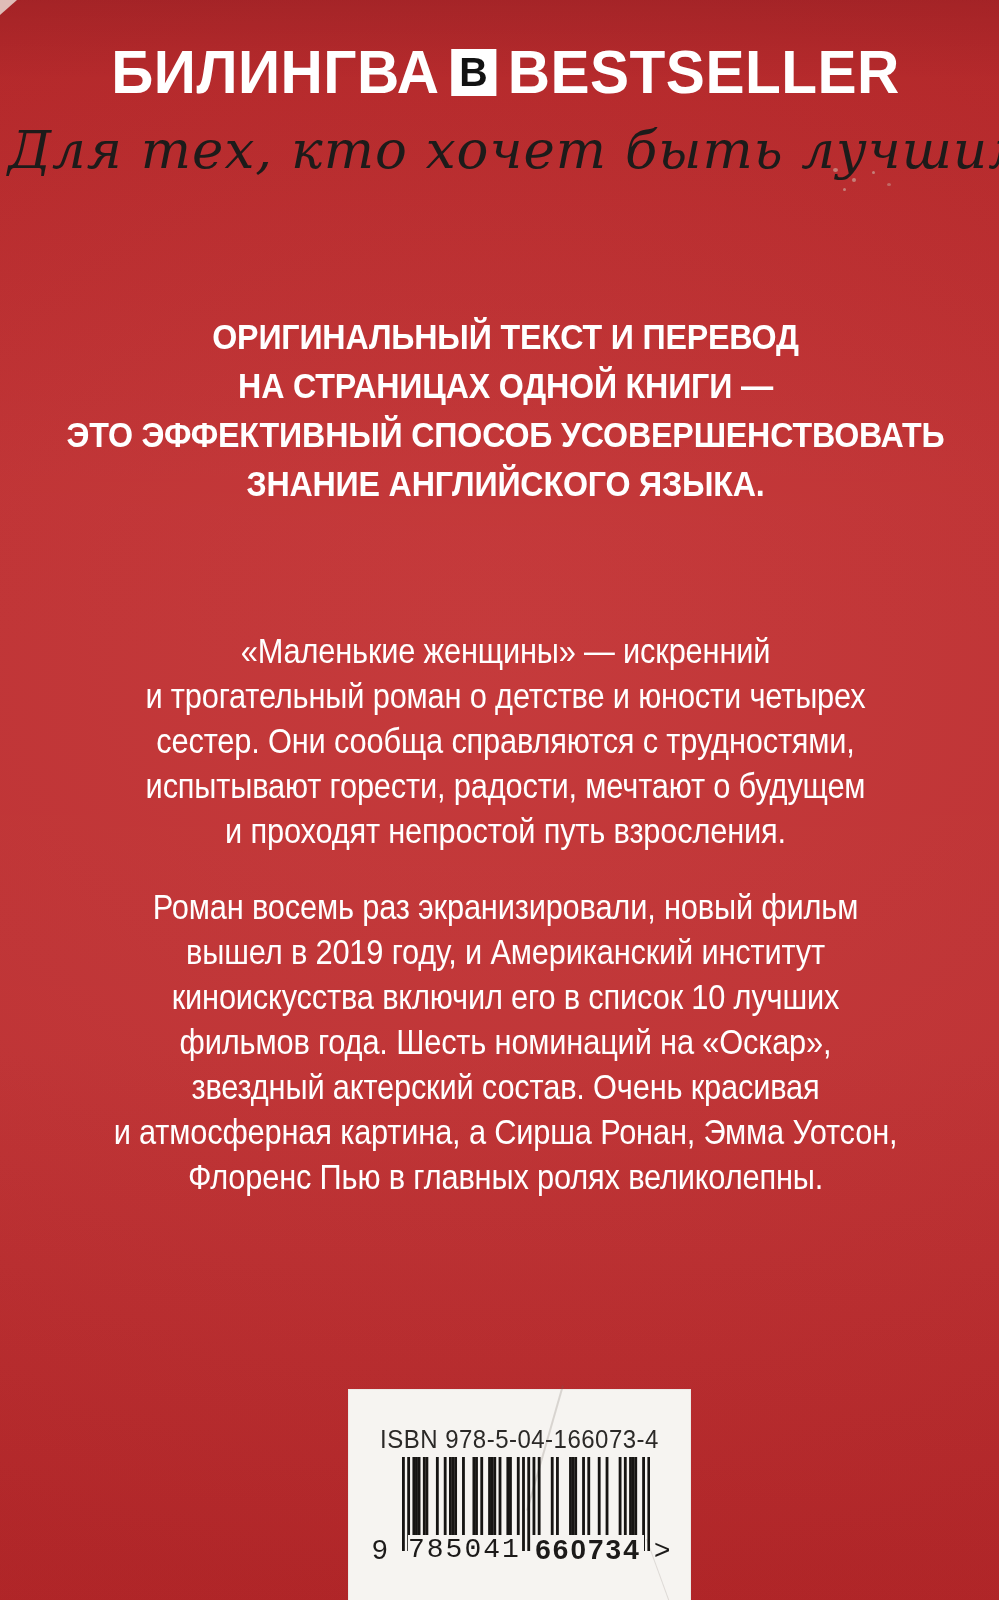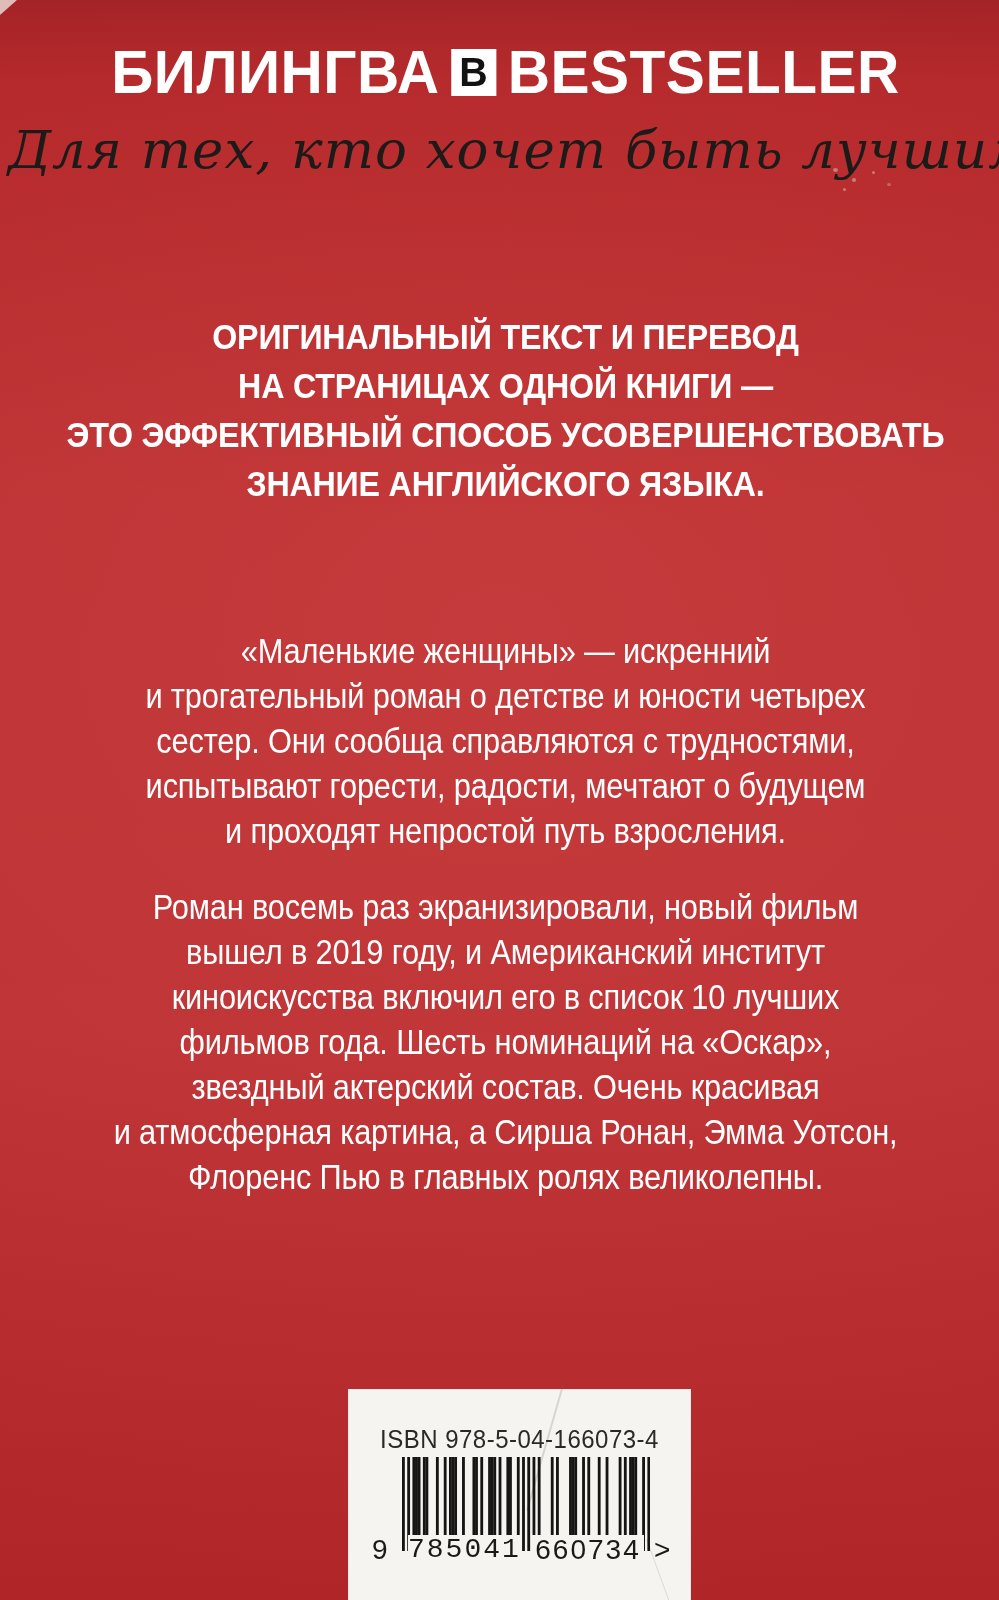--- a/index.html
+++ b/index.html
@@ -112,21 +112,21 @@
   }
   .barcode-svg{position:absolute;left:0;top:0;width:248px;height:94px;display:block;}
   .barcode-svg rect{fill:var(--barcode);}
   .bdigit{
     position:absolute;top:78px;
     color:#1c1a19;font-size:28px;line-height:30px;font-weight:400;
     letter-spacing:2px;
   }
   .d-first{left:-30px;letter-spacing:0;}
   .d-left{left:6px;width:112px;text-align:center;background:var(--panel);font-family:Liberation Mono, monospace;}
-  .d-right{left:130px;width:112px;text-align:center;background:var(--panel);}
+  .d-right{left:130px;width:112px;text-align:center;background:var(--panel);font-weight:bold;}
   .d-suffix{left:252px;letter-spacing:0;}
 </style>
 </head>
 <body>
 
 <div class="page">
 
   <div class="corner-sliver"></div>
   <div class="speck s1"></div>
   <div class="speck s2"></div>

